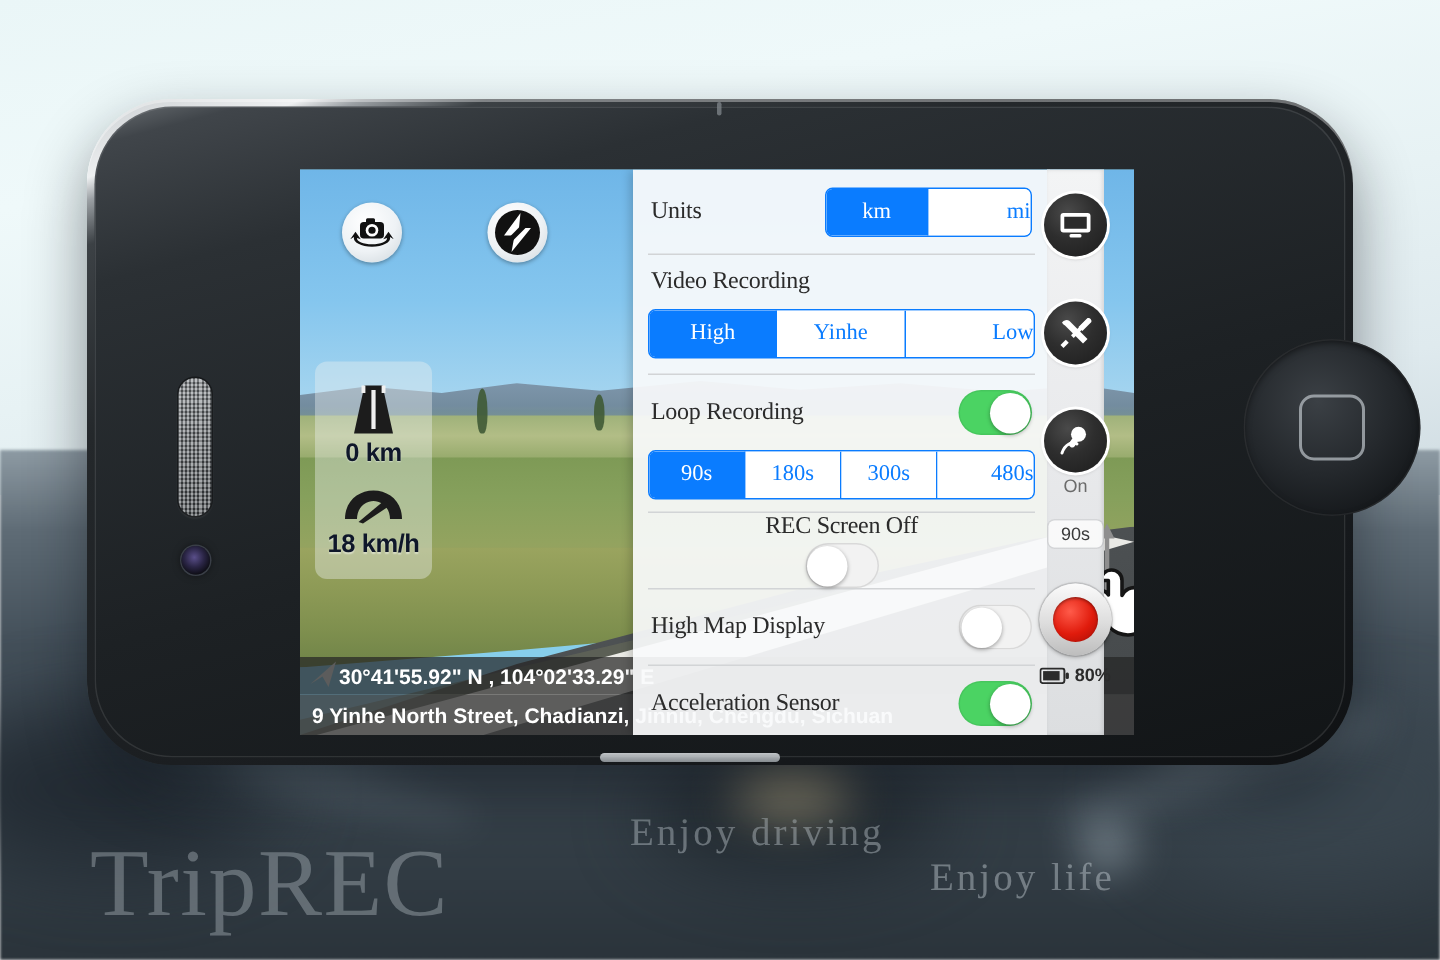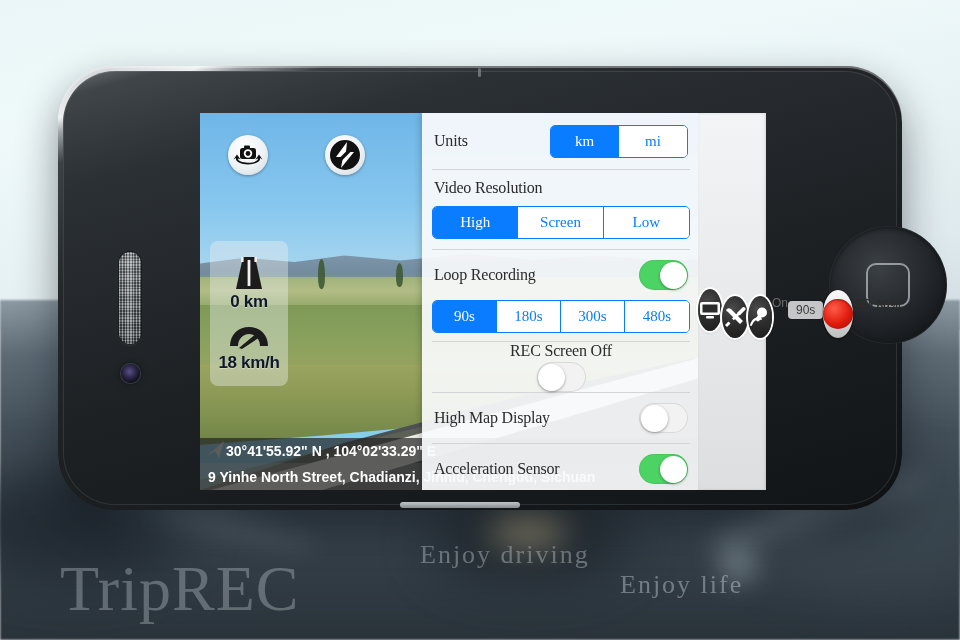--- a/index.html
+++ b/index.html
@@ -154,39 +154,39 @@
   }
   .srow{position:relative;display:flex;align-items:center;justify-content:space-between;
         padding:0 12px;box-sizing:border-box;}
   .sdiv{height:1px;background:#d2d4d6;margin:0 10px;}
   .slabel{font-size:16px;color:#2b2b2b;font-weight:500;letter-spacing:-.2px;white-space:nowrap;}
   .seg{display:flex;border:1px solid #0a7cff;border-radius:5px;overflow:hidden;background:#fff;}
   .seg > div{
     font-size:15px;color:#0a7cff;text-align:center;padding:7px 0;
     border-right:1px solid #0a7cff;box-sizing:border-box;background:rgba(255,255,255,.9);
   }
-  .seg > div:last-child{border-right:none;}
+  .seg > div:last-child{border-right:none;text-align:right;}
   .seg > div.active{background:#0a7cff;color:#fff;}
   .toggle{width:49px;height:30px;border-radius:15px;position:relative;flex:none;
           box-shadow:0 0 0 1px rgba(0,0,0,.06) inset;}
   .toggle.on{background:#4bd363;}
   .toggle.off{background:#f2f2f2;box-shadow:0 0 0 1px #d9d9d9 inset;}
   .knob{position:absolute;top:1.5px;width:27px;height:27px;border-radius:50%;background:#fff;
         box-shadow:0 1px 3px rgba(0,0,0,.35);}
   .toggle.on .knob{right:1.5px;}
   .toggle.off .knob{left:1.5px;}
 
   
   #hand-cursor{position:absolute;left:512px;top:234px;width:86px;height:86px;pointer-events:none;}
 
   
   #rail{
-    position:absolute;left:698px;top:113px;width:68px;height:377px;
+    position:absolute;left:698px;top:113px;width:38px;height:377px;
     background:linear-gradient(180deg,#f3f4f5 0%,#e9eaec 48%,#dcdee0 100%);
-    display:flex;align-items:center;
+    display:flex;flex-direction:column;align-items:center;
     box-shadow:-1px 0 3px rgba(0,0,0,.12) inset;
   }
   .rail-btn{width:42px;height:42px;border-radius:50%;
     background:radial-gradient(circle at 38% 30%,#4a4a4a 0%,#2e2e2e 45%,#1c1c1c 100%);
     display:flex;align-items:center;justify-content:center;
     box-shadow:0 0 0 2px #fff, 0 1px 3px rgba(0,0,0,.35);}
   .rail-label{font-size:12px;color:#6b6b6b;margin-top:2px;}
   #rail-duration{
     font-size:12px;color:#3a3a3a;background:rgba(255,255,255,.75);
     border-radius:4px;padding:2px 8px;box-shadow:0 0 0 1px rgba(0,0,0,.07);
@@ -298,26 +298,26 @@
     <div class="srow" style="height:56px;">
       <div class="slabel">Units</div>
       <div class="seg" style="width:136px;">
         <div class="active" style="width:68px;">km</div>
         <div style="width:68px;">mi</div>
       </div>
     </div>
     <div class="sdiv"></div>
 
     <div class="srow" style="height:36px;">
-      <div class="slabel">Video Resolution</div>
+      <div class="slabel">Video Recording</div>
     </div>
     <div style="padding:0 10px 10px 10px;">
       <div class="seg">
         <div class="active" style="width:33.34%;">High</div>
-        <div style="width:33.33%;">Screen</div>
+        <div style="width:33.33%;">Yinhe</div>
         <div style="width:33.33%;">Low</div>
       </div>
     </div>
     <div class="sdiv"></div>
 
     <div class="srow" style="height:50px;">
       <div class="slabel">Loop Recording</div>
       <div class="toggle on">
         <div class="knob"></div>
       </div>

